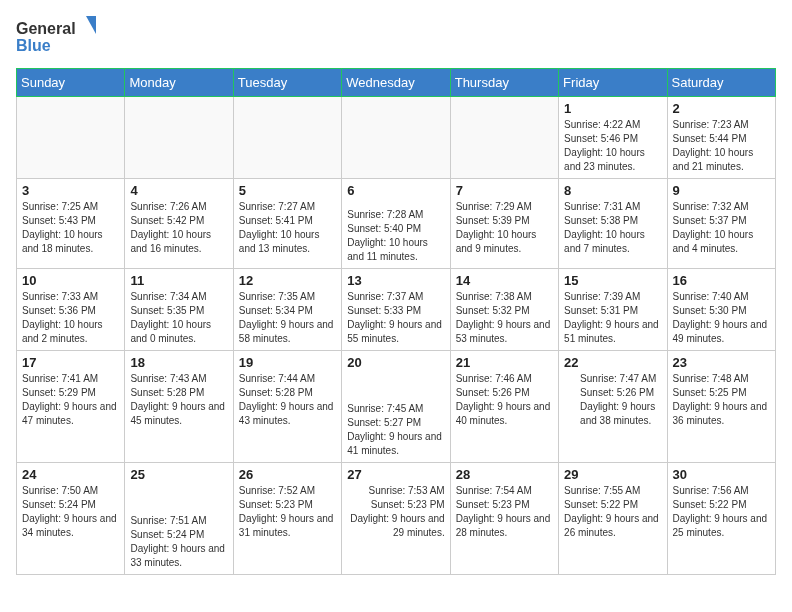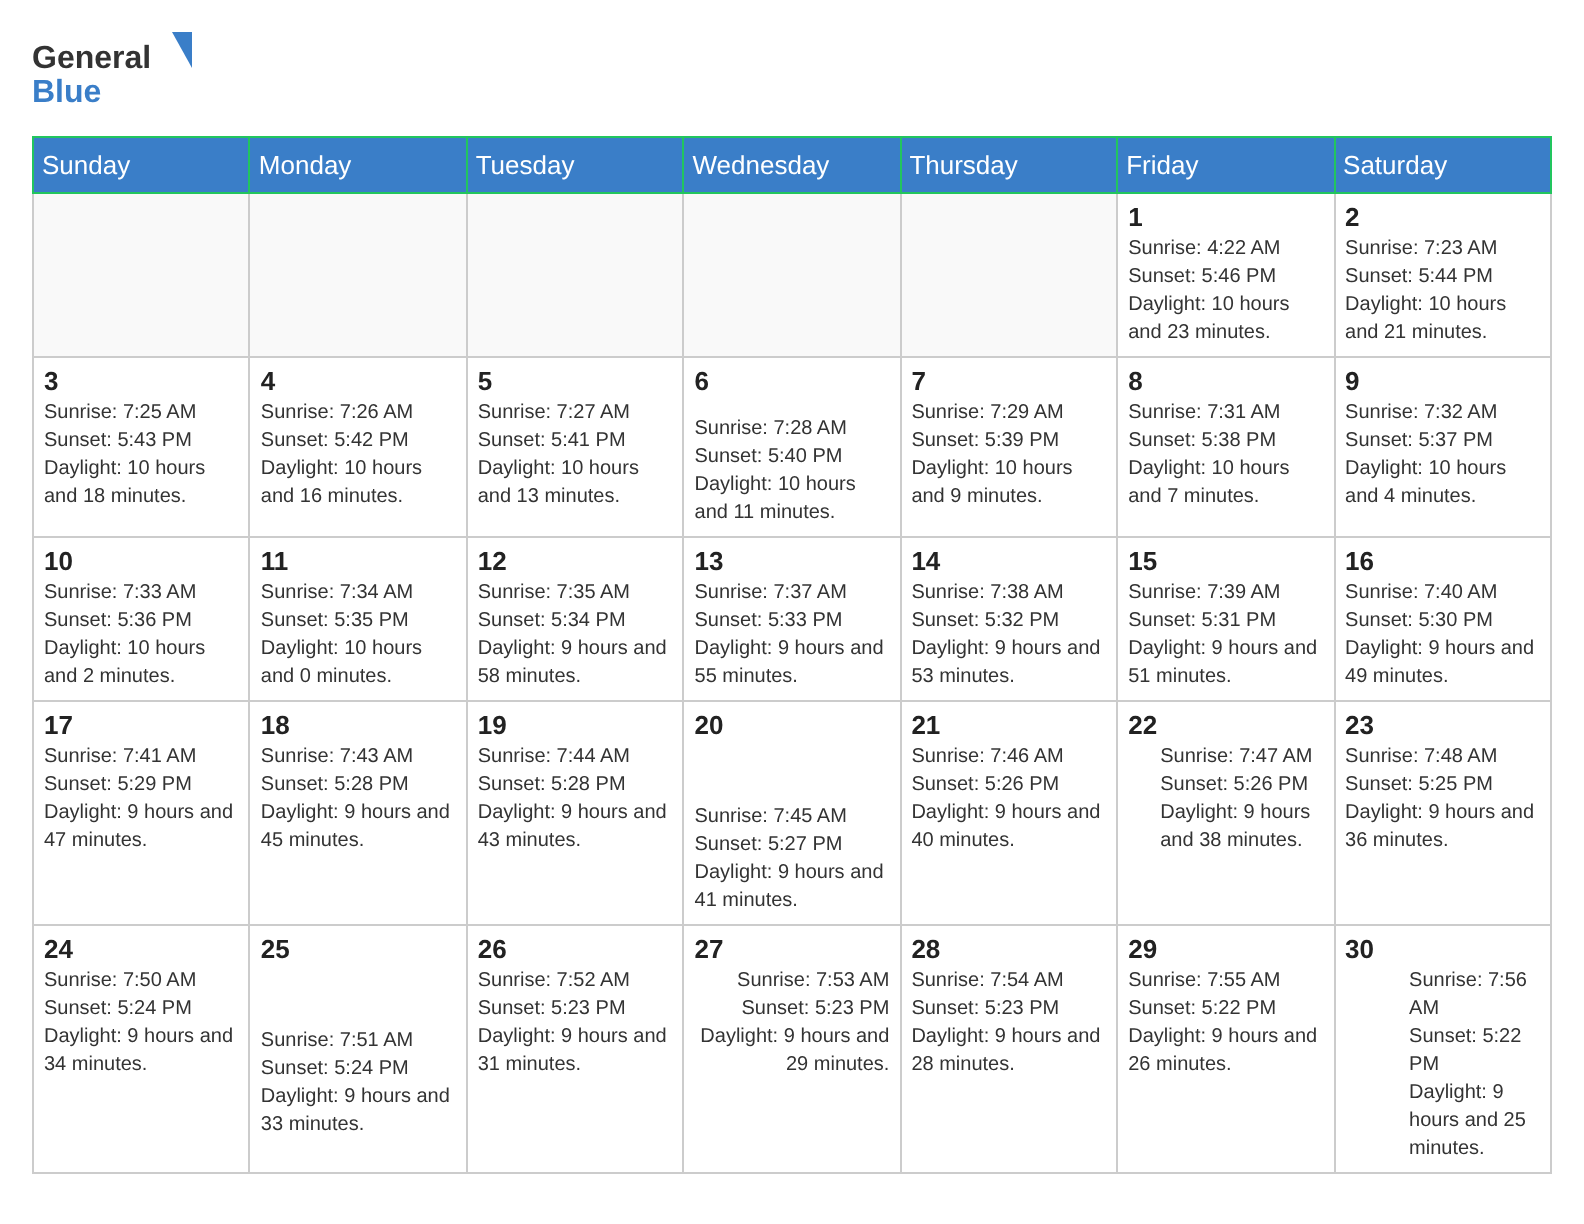--- a/index.html
+++ b/index.html
@@ -285,19 +285,19 @@
 Daylight: 9 hours and 28 minutes.</div>
         </td>
         <td>
           <span class="day-number">29</span>
           <div class="day-info" style="white-space: pre-line;">Sunrise: 7:55 AM
 Sunset: 5:22 PM
 Daylight: 9 hours and 26 minutes.</div>
         </td>
         <td>
           <span class="day-number">30</span>
-          <div class="day-info" style="white-space: pre-line; margin-left: 32px;">Sunrise: 7:56 AM
+          <div class="day-info" style="white-space: pre-line;">Sunrise: 7:56 AM
 Sunset: 5:22 PM
 Daylight: 9 hours and 25 minutes.</div>
         </td>
       </tr>
     </tbody>
 </table>
 
 </body></html>

